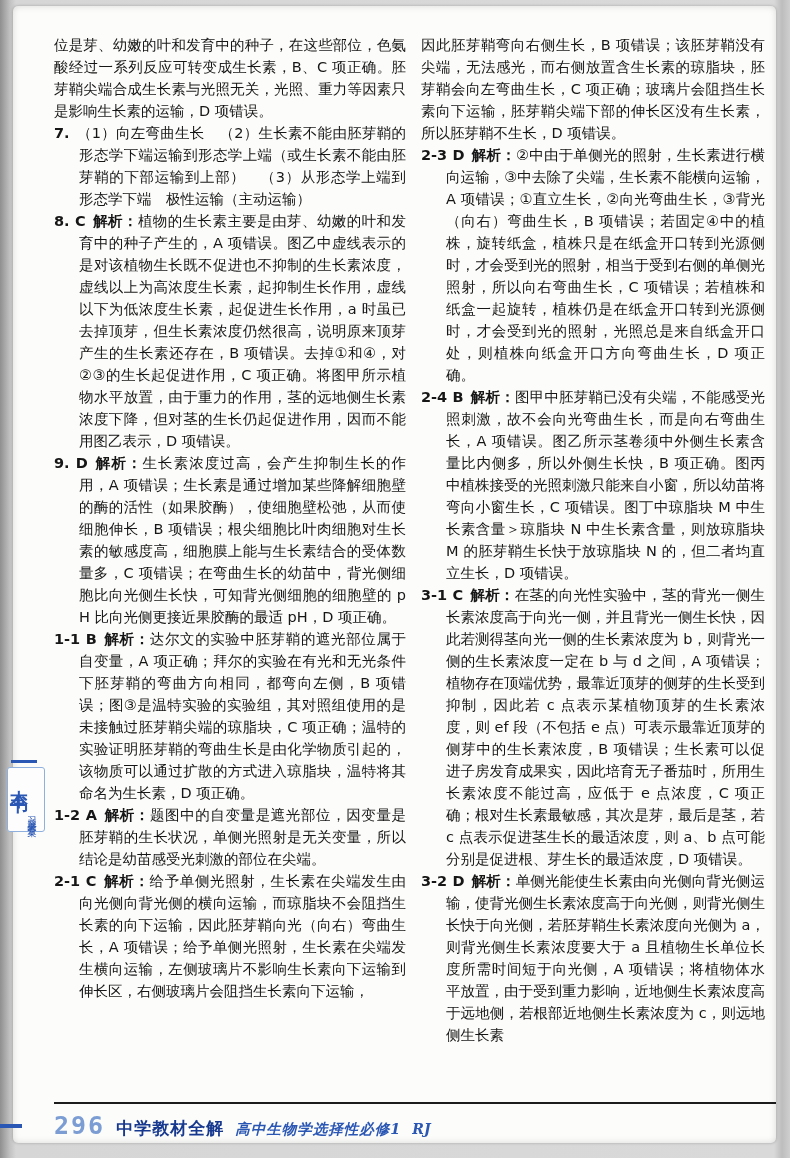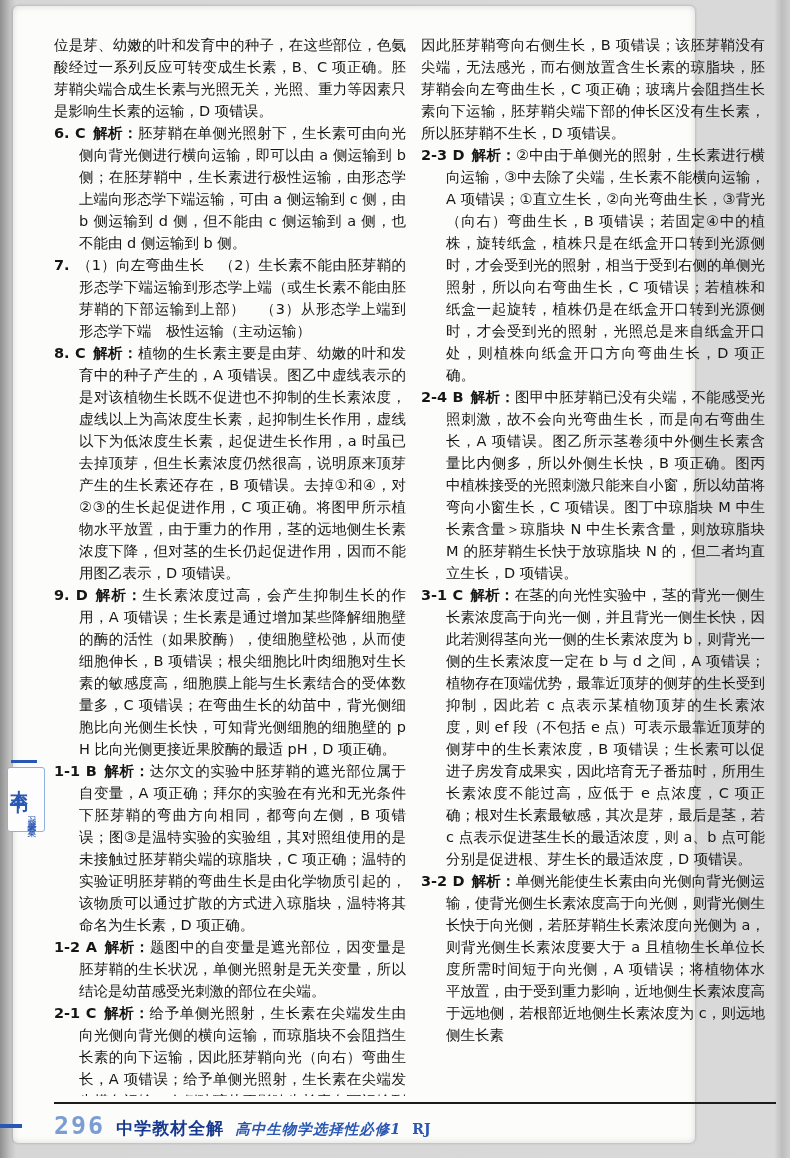--- a/index.html
+++ b/index.html
@@ -1,19 +1,19 @@
 <!DOCTYPE html>
 <html><head>
 <meta charset="utf-8">
 <style>
   html,body{margin:0;padding:0;background:#ffffff;}
   .photo{position:relative;width:790px;height:1158px;margin:0;
          background:linear-gradient(90deg,#8f8f8f 0px,#c2c2c2 10px,#d6d6d6 16px,#d9d9d9 774px,#bdbdbd 782px,#cfcfcf 790px);
          font-family:"DejaVu Sans","Liberation Sans",sans-serif;overflow:hidden;}
-  .page{position:absolute;left:13px;top:6px;width:682px;height:1137px;
+  .page{position:absolute;left:13px;top:6px;width:763px;height:1137px;
         background:#fcfcfa;border-radius:5px;
         box-shadow:inset 0 0 7px rgba(0,0,0,.14), 0 0 3px rgba(0,0,0,.25);}
   
   .content{position:absolute;left:41px;top:28px;width:711px;height:1062px;
            display:flex;gap:15px;overflow:hidden;}
   .col{width:352px;}
   .col.right{width:344px;}
   .blk{margin:0;font-size:14.5px;line-height:22px;text-align:justify;color:#161616;
        word-break:break-all;}
   .item{padding-left:25px;text-indent:-25px;}
@@ -31,38 +31,35 @@
            line-height:11px;margin-top:34px;}
   
   .footer{position:absolute;left:41px;top:1096px;width:722px;}
   .rule{border-top:2px solid #1c1c1c;margin-bottom:7px;}
   .frow{display:flex;align-items:baseline;gap:11px;}
   .pn{color:#7b9dd4;font-size:25px;font-weight:bold;letter-spacing:2px;
       font-family:"DejaVu Sans Mono","Liberation Mono",monospace;}
   .series{color:#16388e;font-size:17px;font-weight:bold;letter-spacing:1px;}
   .book{color:#2b57b4;font-size:14.5px;font-weight:bold;font-style:italic;
         font-family:"DejaVu Serif","Liberation Serif",serif;letter-spacing:1px;text-align:right;}
-  .ed{color:#2b57b4;font-size:14px;font-weight:bold;
+  .ed{color:#2b57b4;font-size:14px;font-weight:bold;font-style:italic;
       font-family:"DejaVu Serif","Liberation Serif",serif;}
   .dash{position:absolute;left:0;top:1124px;width:22px;height:4px;background:#2b57b4;}
 </style>
 </head>
 <body>
 
 <div class="photo">
   <div class="page">
 
     <div class="content">
 
       <div class="col">
         <p class="blk">位是芽、幼嫩的叶和发育中的种子，在这些部位，色氨酸经过一系列反应可转变成生长素，B、C 项正确。胚芽鞘尖端合成生长素与光照无关，光照、重力等因素只是影响生长素的运输，D 项错误。</p>
 
-        <p class="blk item">
-          <b class="lbl">6. C</b><b class="jx">解析：</b><span>胚芽鞘在单侧光照射下，生长素可由向光侧向背光侧进行横向运输，即可以由 a 侧运输到 b 侧；在胚芽鞘中，生长素进行极性运输，由形态学上端向形态学下端运输，可由 a 侧运输到 c 侧，由 b 侧运输到 d 侧，但不能由 c 侧运输到 a 侧，也不能由 d 侧运输到 b 侧。</span>
-        </p>
 
         <p class="blk item">
           <b class="lbl">7.</b><b class="jx"></b><span>（1）向左弯曲生长　（2）生长素不能由胚芽鞘的形态学下端运输到形态学上端（或生长素不能由胚芽鞘的下部运输到上部）　（3）从形态学上端到形态学下端　极性运输（主动运输）</span>
         </p>
 
         <p class="blk item">
           <b class="lbl">8. C</b><b class="jx">解析：</b><span>植物的生长素主要是由芽、幼嫩的叶和发育中的种子产生的，A 项错误。图乙中虚线表示的是对该植物生长既不促进也不抑制的生长素浓度，虚线以上为高浓度生长素，起抑制生长作用，虚线以下为低浓度生长素，起促进生长作用，a 时虽已去掉顶芽，但生长素浓度仍然很高，说明原来顶芽产生的生长素还存在，B 项错误。去掉①和④，对②③的生长起促进作用，C 项正确。将图甲所示植物水平放置，由于重力的作用，茎的远地侧生长素浓度下降，但对茎的生长仍起促进作用，因而不能用图乙表示，D 项错误。</span>
         </p>
 
         <p class="blk item">

